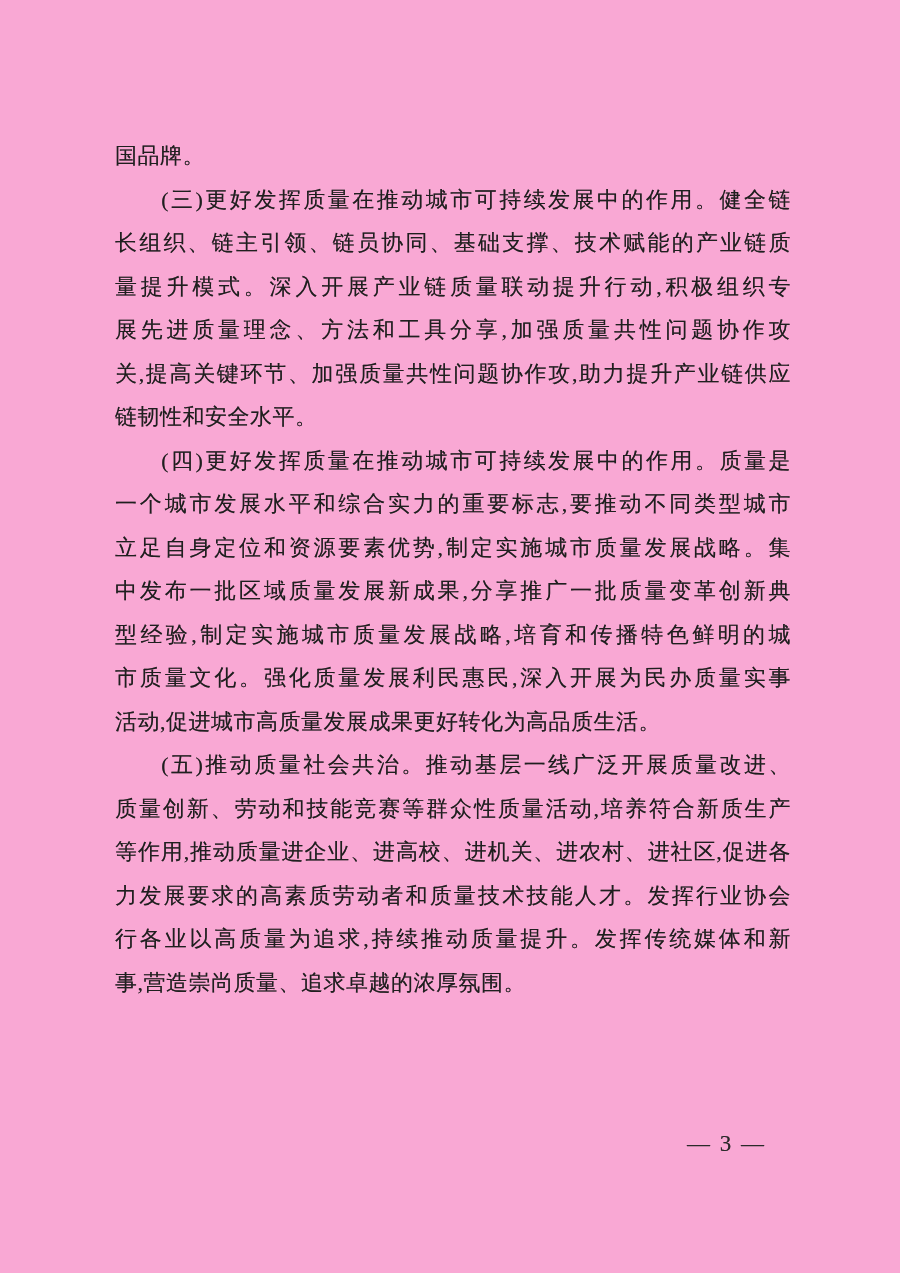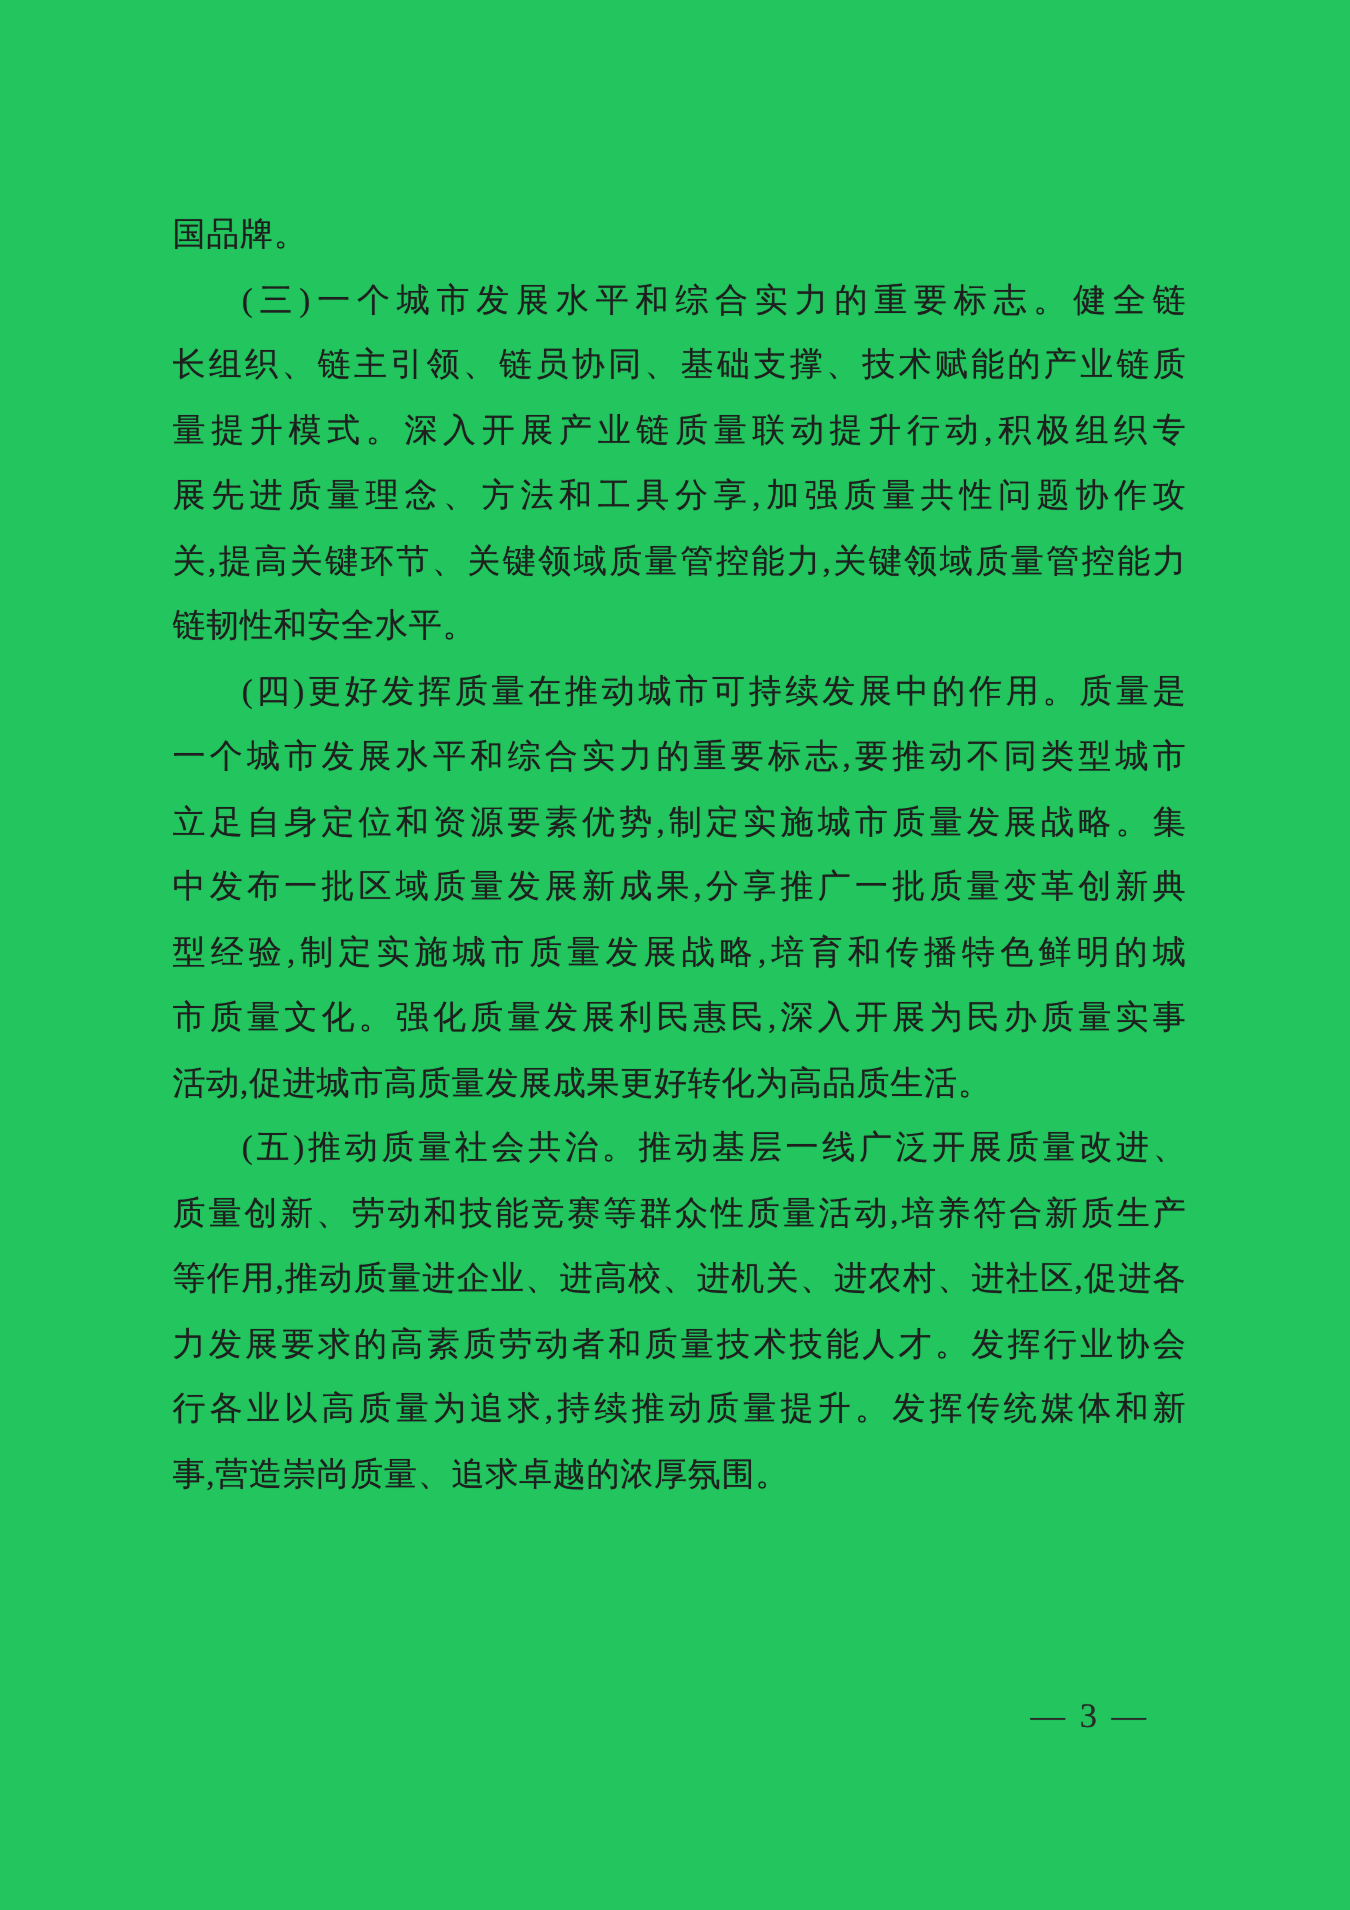--- a/index.html
+++ b/index.html
@@ -4,21 +4,21 @@
 <style>
   html, body {
     margin: 0;
     padding: 0;
     background: #ffffff;
   }
   .page {
     position: relative;
     width: 900px;
     height: 1273px;
-    background: #22c55e;
+    background: #f9a8d4;
     overflow: hidden;
     font-family: "Liberation Serif", serif;
     color: #1f1f1f;
   }
   .doc {
     position: absolute;
     left: 115px;
     top: 134px;
     width: 676px;
   }
@@ -49,25 +49,25 @@
     color: #2a2a2a;
     text-shadow: 0 0 0.5px rgba(20,20,20,0.5);
   }
 </style>
 </head>
 <body>
 
 <div class="page">
   <main class="doc">
       <div class="line">国品牌。</div>
-      <div class="line fill indent">(三)一个城市发展水平和综合实力的重要标志。健全链</div>
+      <div class="line fill indent">(三)更好发挥质量在推动城市可持续发展中的作用。健全链</div>
       <div class="line fill">长组织、链主引领、链员协同、基础支撑、技术赋能的产业链质</div>
       <div class="line fill">量提升模式。深入开展产业链质量联动提升行动,积极组织专</div>
       <div class="line fill">展先进质量理念、方法和工具分享,加强质量共性问题协作攻</div>
-      <div class="line fill">关,提高关键环节、关键领域质量管控能力,关键领域质量管控能力</div>
+      <div class="line fill">关,提高关键环节、加强质量共性问题协作攻,助力提升产业链供应</div>
       <div class="line">链韧性和安全水平。</div>
       <div class="line fill indent">(四)更好发挥质量在推动城市可持续发展中的作用。质量是</div>
       <div class="line fill">一个城市发展水平和综合实力的重要标志,要推动不同类型城市</div>
       <div class="line fill">立足自身定位和资源要素优势,制定实施城市质量发展战略。集</div>
       <div class="line fill">中发布一批区域质量发展新成果,分享推广一批质量变革创新典</div>
       <div class="line fill">型经验,制定实施城市质量发展战略,培育和传播特色鲜明的城</div>
       <div class="line fill">市质量文化。强化质量发展利民惠民,深入开展为民办质量实事</div>
       <div class="line">活动,促进城市高质量发展成果更好转化为高品质生活。</div>
       <div class="line fill indent">(五)推动质量社会共治。推动基层一线广泛开展质量改进、</div>
       <div class="line fill">质量创新、劳动和技能竞赛等群众性质量活动,培养符合新质生产</div>

